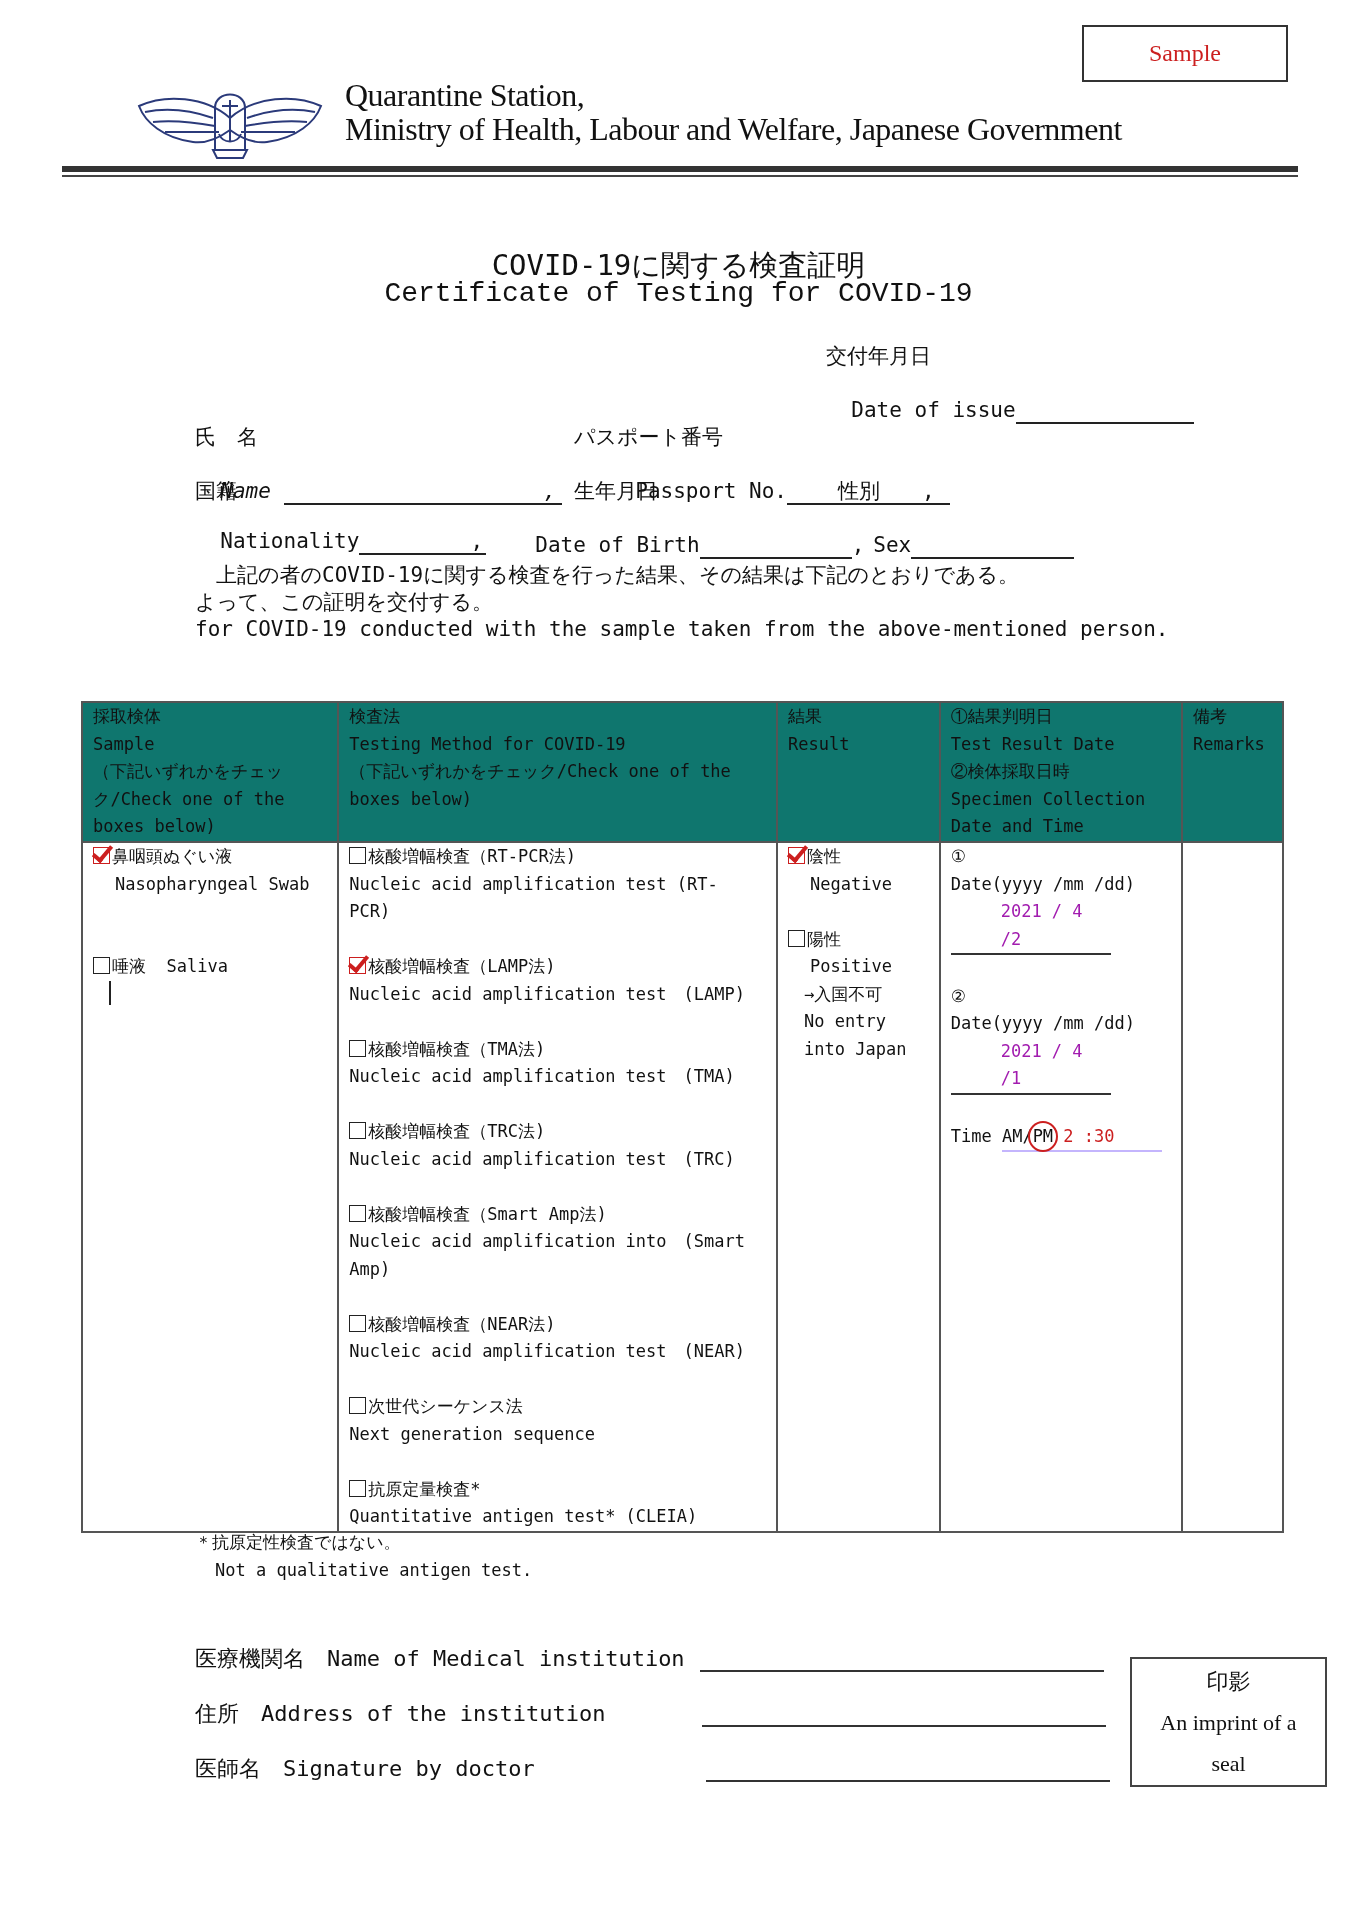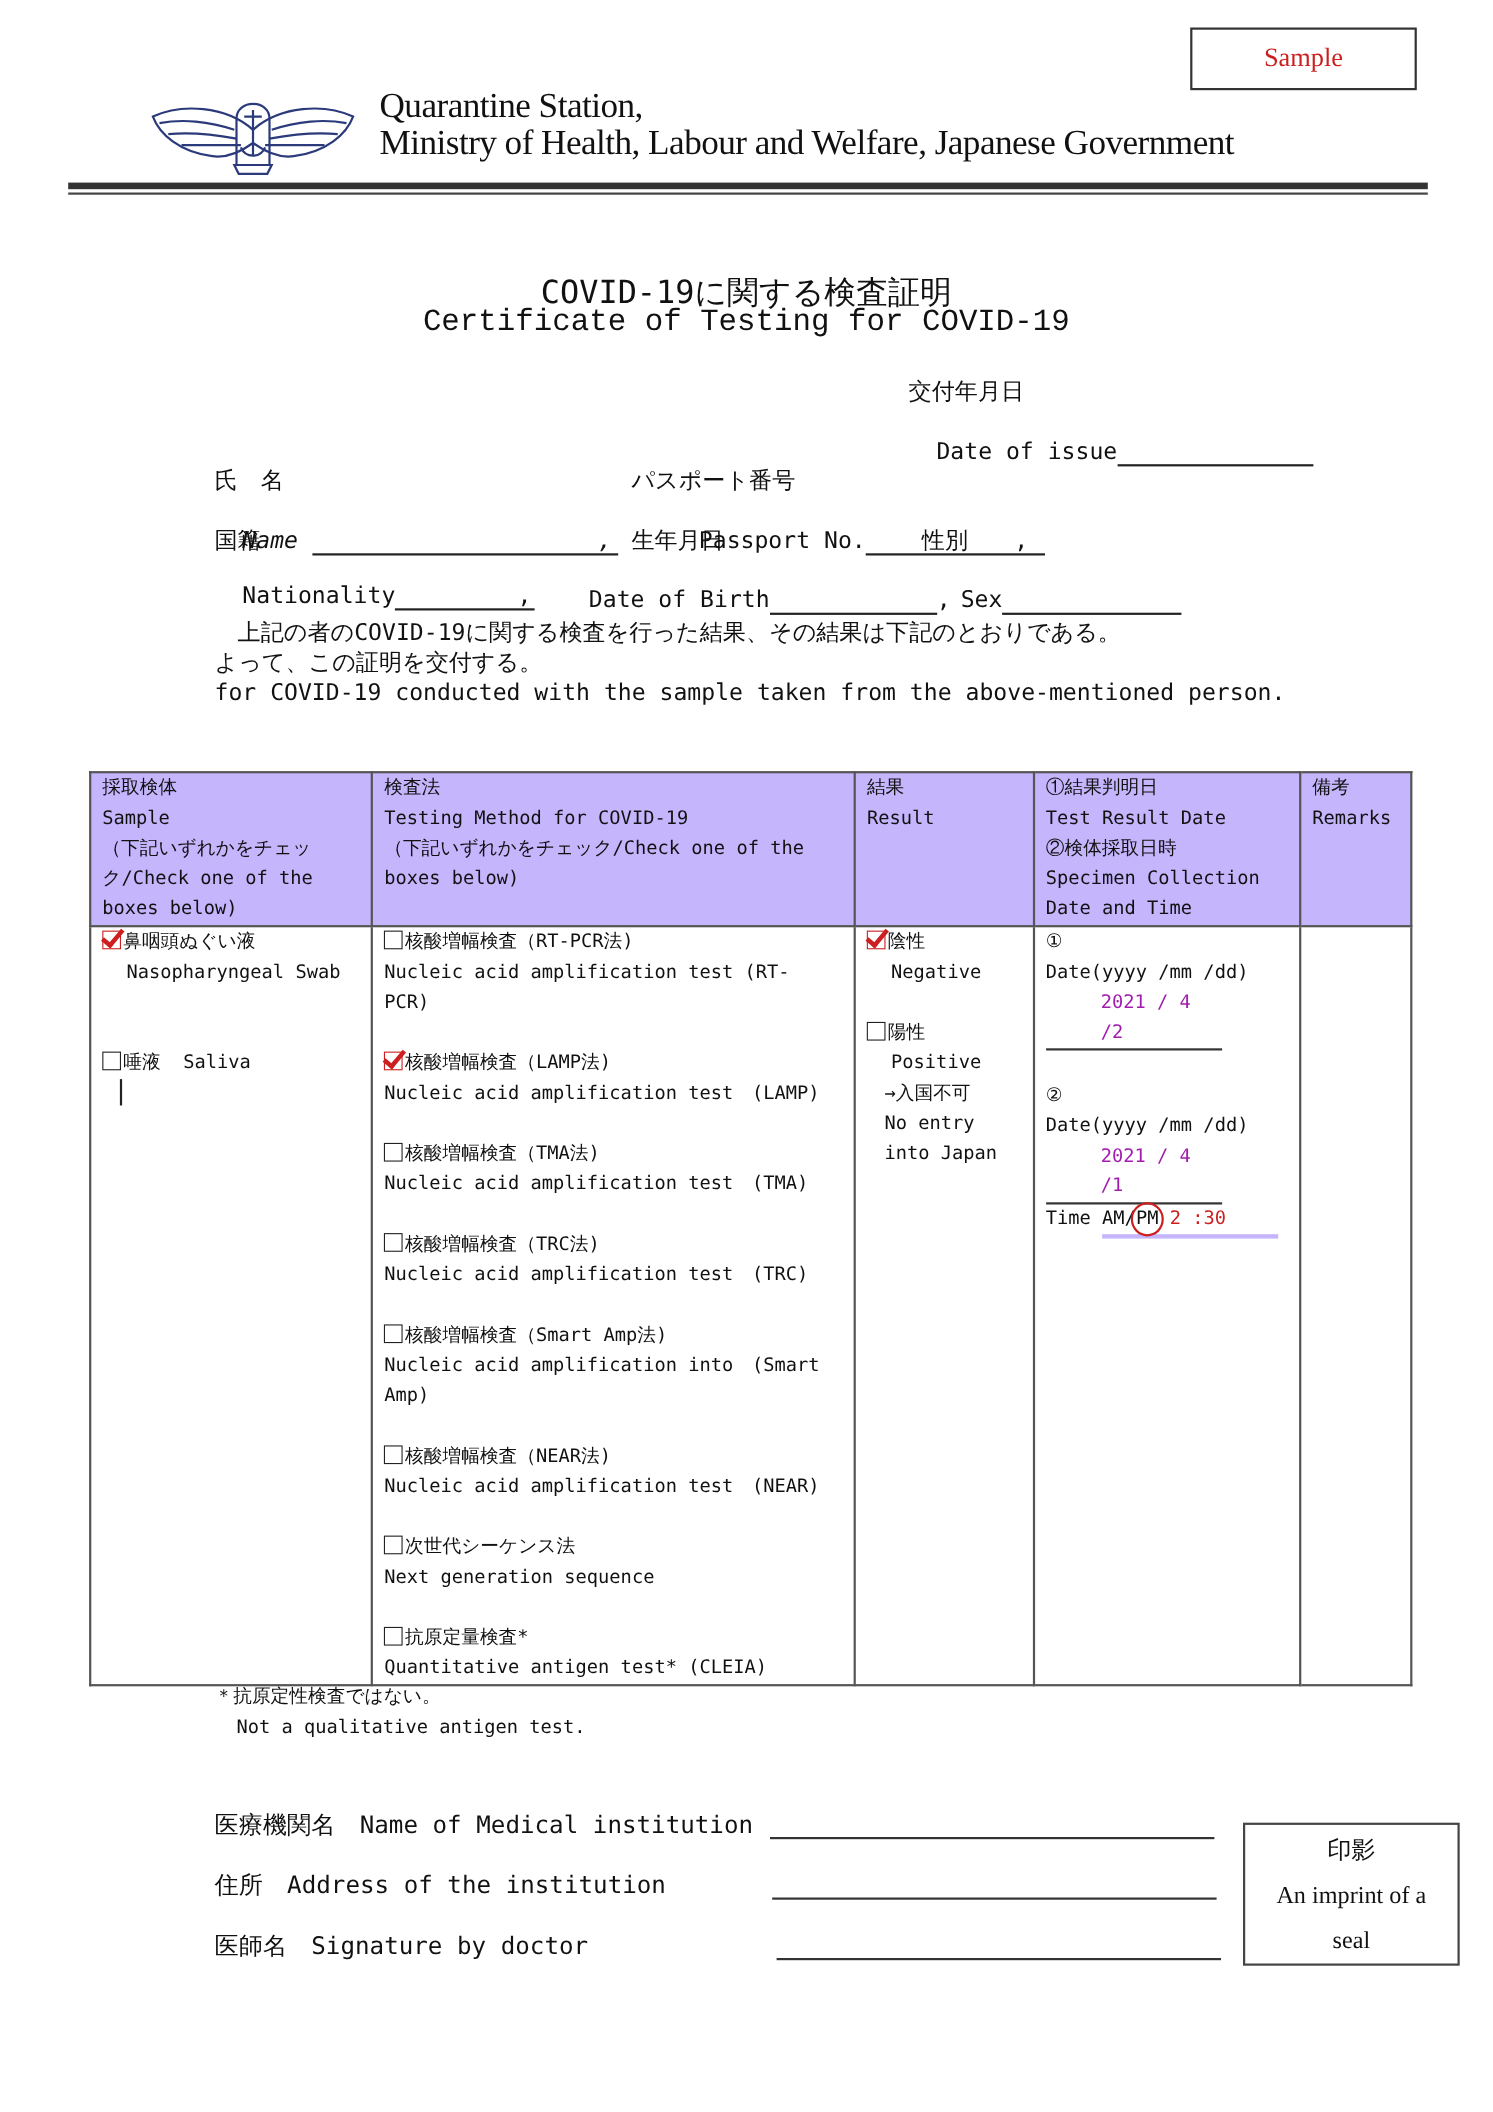--- a/index.html
+++ b/index.html
@@ -22,21 +22,21 @@
   .title-en { top:278px; font-size:28px; }
 
   .field { font-size:21px; line-height:27px; white-space:pre; }
   .uline { display:inline-block; border-bottom:2px solid #222; height:20px; vertical-align:bottom; }
 
   .para { left:195px; top:562px; font-size:21px; line-height:27px; width:1000px; }
 
   
   table.results { position:absolute; left:81px; top:701px; width:1203px; border-collapse:collapse; font-size:17px; line-height:27.5px; }
   table.results th, table.results td { border:2px solid #555; vertical-align:top; text-align:left; padding:0 10px; font-weight:normal; }
-  table.results th { background:#c4b5fd; height:138px; }
+  table.results th { background:#0f766e; height:138px; }
   table.results td { height:683px; }
   .cb { display:inline-block; width:17px; height:17px; border:1.5px solid #222; vertical-align:-2px; margin-right:2px; position:relative; box-sizing:border-box; }
   .cb.checked { border-color:#cc1f1f; }
   .cb.checked::after { content:""; position:absolute; left:3px; top:-6px; width:7px; height:16px; border-right:4px solid #cc1f1f; border-bottom:4px solid #cc1f1f; transform:rotate(40deg); }
   .item { margin-bottom:27.5px; }
   .indent { padding-left:22px; }
   .date-line { display:inline-block; width:160px; border-bottom:2px solid #333; padding-left:50px; color:#a21caf; box-sizing:border-box; }
   .pm-circle { display:inline-block; border:2px solid #cc1f1f; border-radius:50%; padding:0 3px; margin:-3px -5px; }
 
   .footnote { left:195px; top:1528px; font-size:17px; line-height:28px; }
@@ -207,21 +207,21 @@
     <td>
       <div>①</div>
       <div>Date(yyyy /mm /dd)</div>
       <div><span class="date-line">2021 / 4 /2</span></div>
       <div style="height:27.5px"></div>
       <div>②</div>
       <div>Date(yyyy /mm /dd)</div>
       <div><span class="date-line">2021 / 4 /1</span></div>
       <div>
         <span>Time</span>
-        <span style="display:inline-block; border-bottom:4px solid #c4b5fd; width:160px;"><span>AM</span>/<span class="pm-circle"><span>PM</span></span><span class="red"> 2 :30</span></span>
+        <span style="display:inline-block; border-bottom:2px solid #c4b5fd; width:160px;margin-top:28px;"><span>AM</span>/<span class="pm-circle"><span>PM</span></span><span class="red"> 2 :30</span></span>
       </div>
     </td>
 
     <td></td>
   </tr>
 </tbody>
   </table>
 
 <div class="abs footnote">
   <div>＊抗原定性検査ではない。</div>

